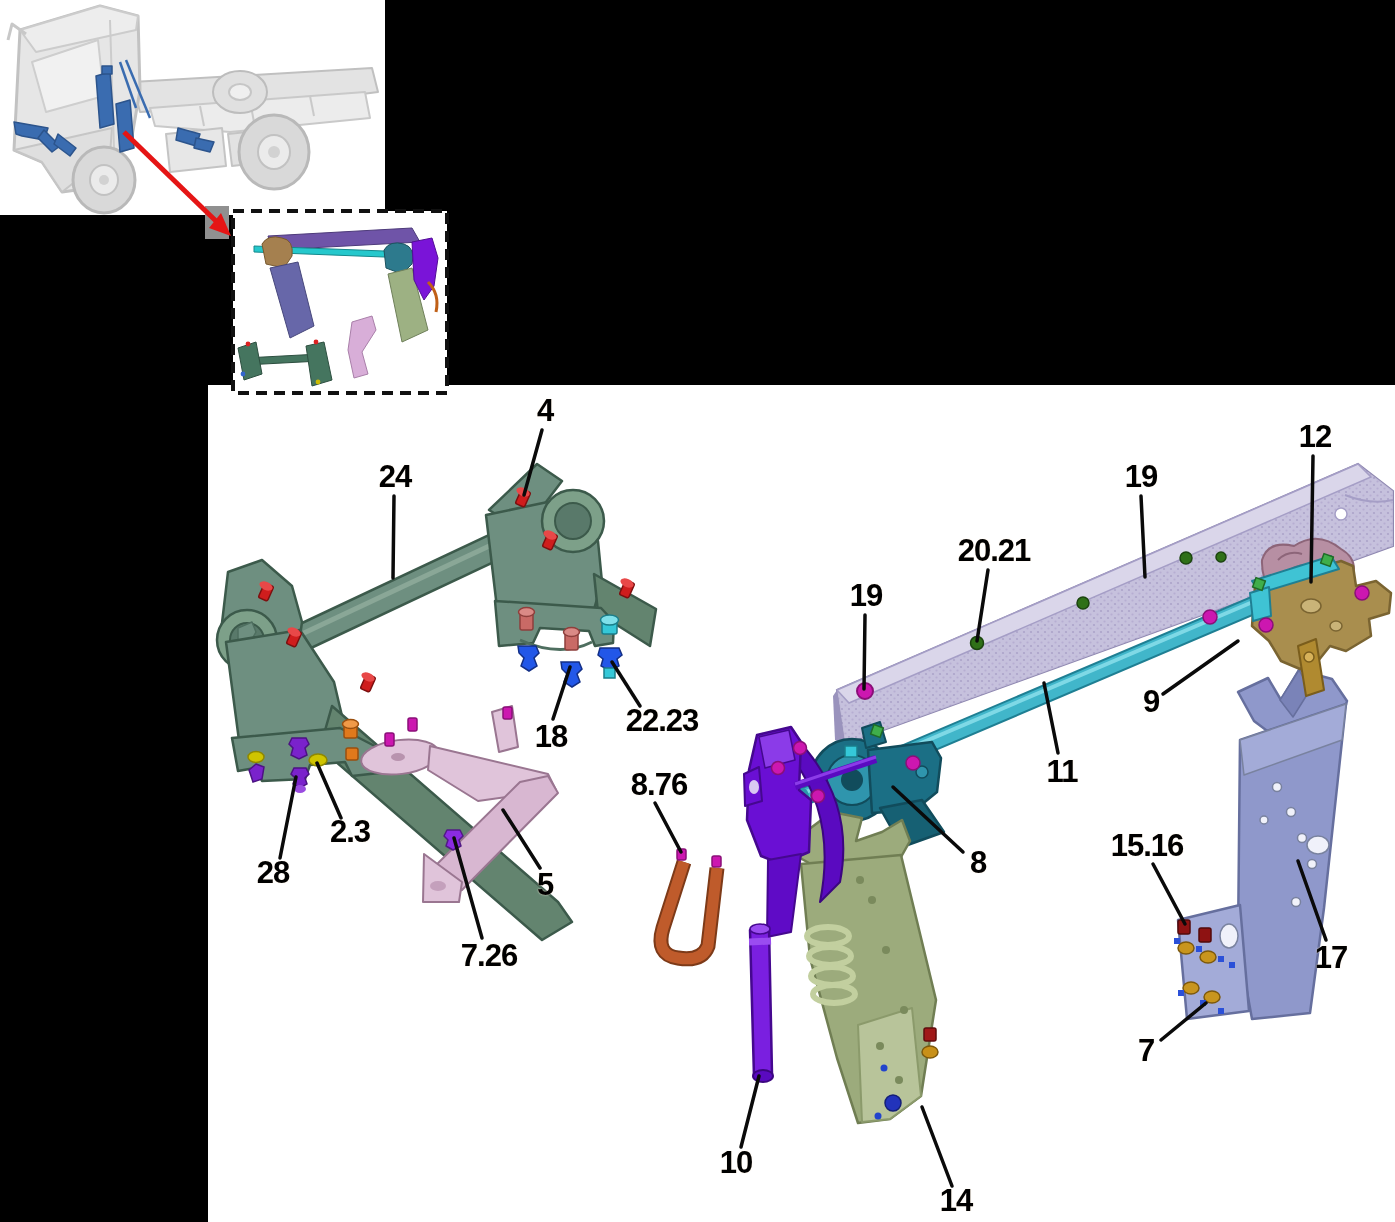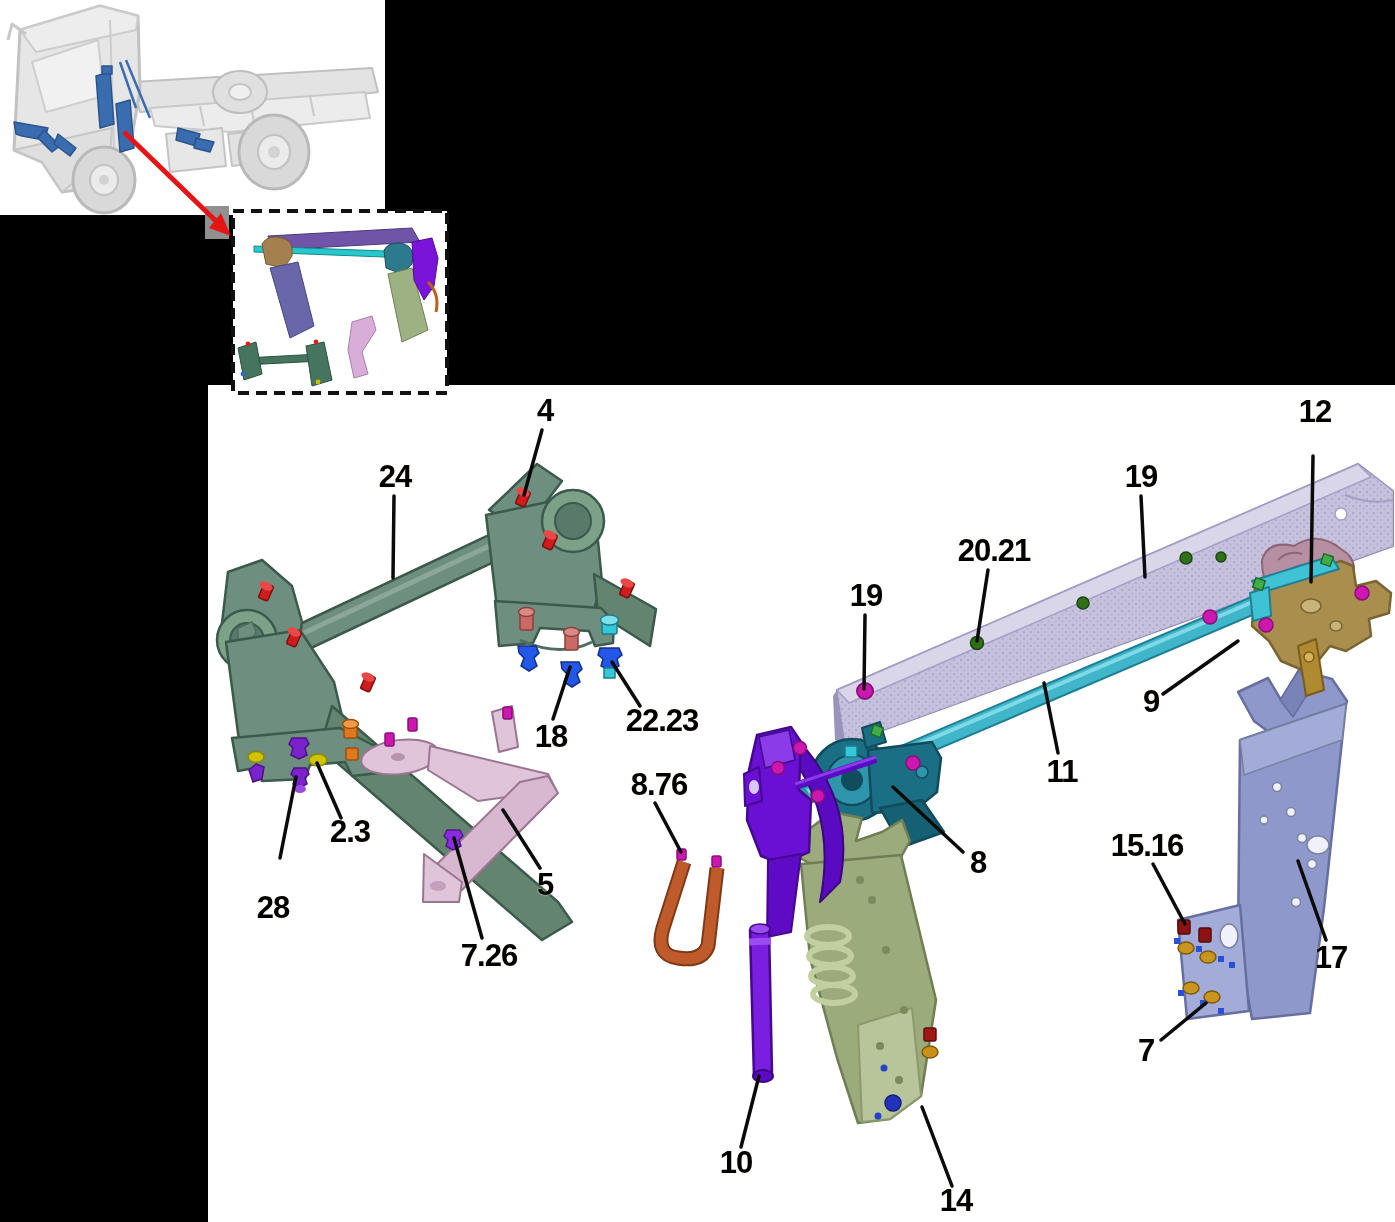--- a/index.html
+++ b/index.html
@@ -366,29 +366,29 @@
     <line x1="1326" y1="940" x2="1298" y2="861"></line>
     <line x1="1161" y1="1040" x2="1206" y2="1003"></line>
     <line x1="741" y1="1147" x2="759" y2="1076"></line>
     <line x1="952" y1="1186" x2="922" y2="1107"></line>
   </g>
 </svg>
 
 <div class="label" style="left:545px;top:411px">4</div>
 <div class="label" style="left:395px;top:477px">24</div>
 <div class="label" style="left:1141px;top:477px">19</div>
-<div class="label" style="left:1315px;top:412px">12</div>
+<div class="label" style="left:1315px;top:437px">12</div>
 <div class="label" style="left:994px;top:551px">20.21</div>
 <div class="label" style="left:866px;top:596px">19</div>
 <div class="label" style="left:1151px;top:702px">9</div>
 <div class="label" style="left:1062px;top:772px">11</div>
 <div class="label" style="left:551px;top:737px">18</div>
 <div class="label" style="left:662px;top:721px">22.23</div>
 <div class="label" style="left:350px;top:832px">2.3</div>
-<div class="label" style="left:273px;top:908px">28</div>
+<div class="label" style="left:273px;top:873px">28</div>
 <div class="label" style="left:545px;top:885px">5</div>
 <div class="label" style="left:489px;top:956px">7.26</div>
 <div class="label" style="left:659px;top:785px">8.76</div>
 <div class="label" style="left:978px;top:863px">8</div>
 <div class="label" style="left:1147px;top:846px">15.16</div>
 <div class="label" style="left:1331px;top:958px">17</div>
 <div class="label" style="left:1146px;top:1051px">7</div>
 <div class="label" style="left:736px;top:1163px">10</div>
 <div class="label" style="left:956px;top:1201px">14</div>
 

